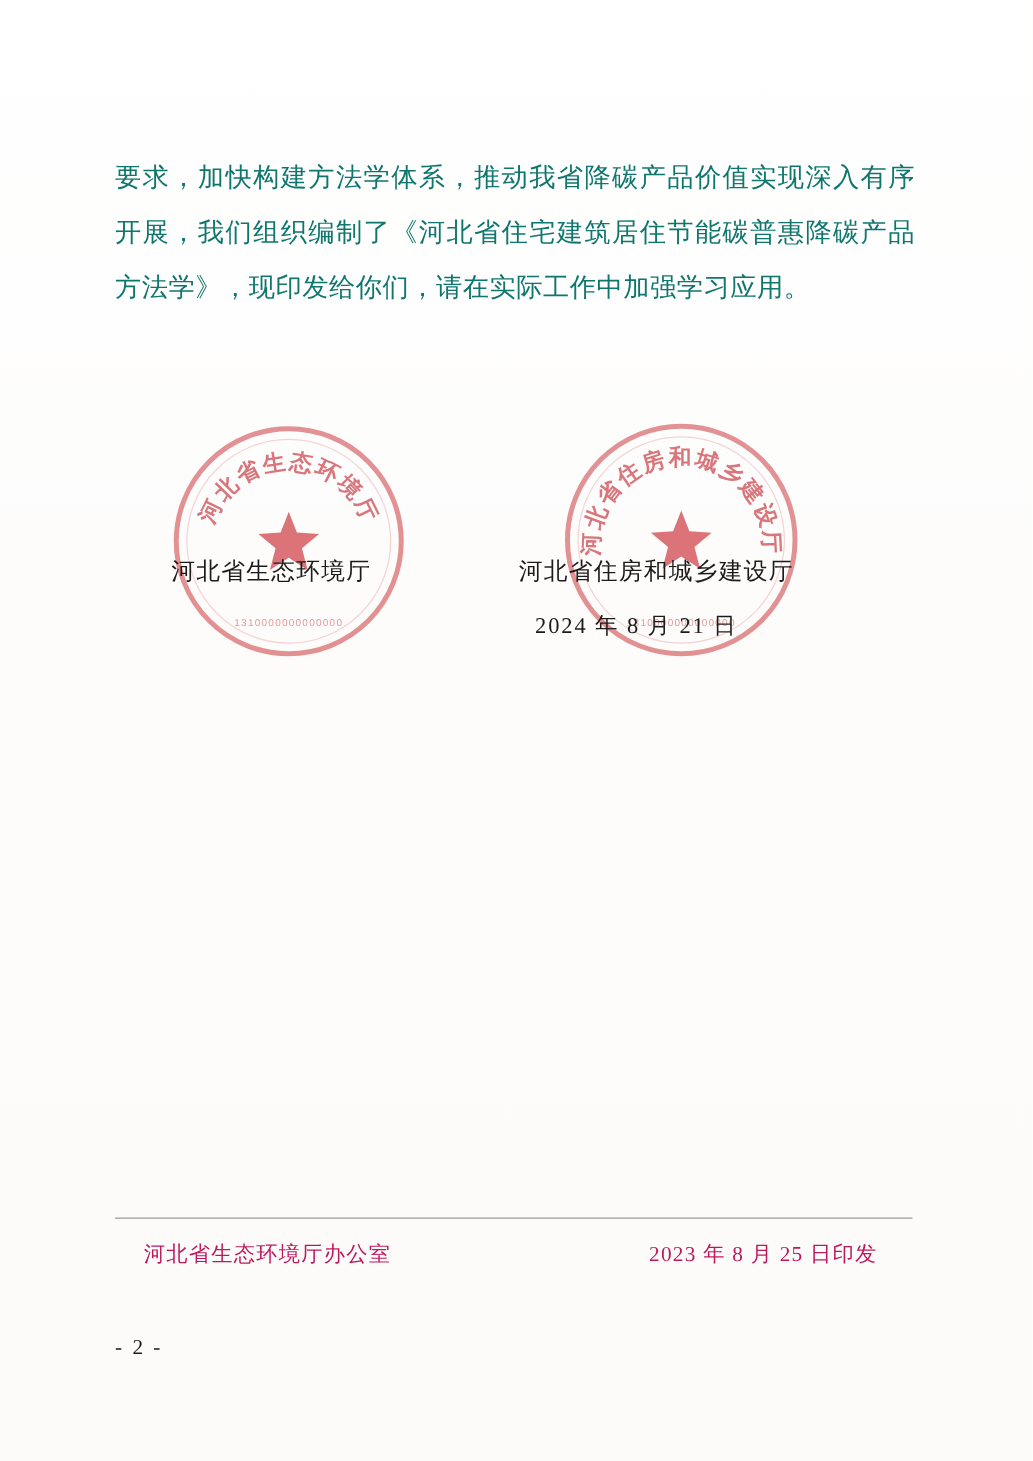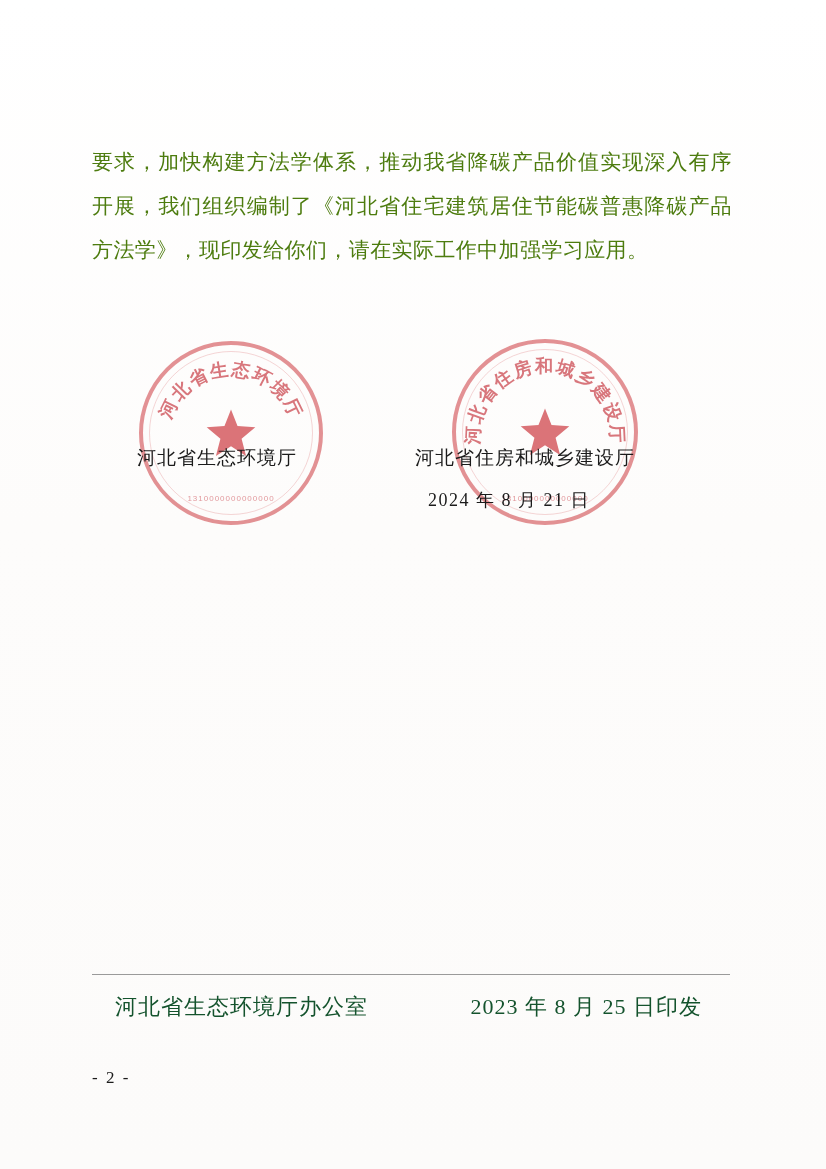--- a/index.html
+++ b/index.html
@@ -25,26 +25,26 @@
     content: "";
     position: absolute;
     inset: 0;
     background: linear-gradient(180deg, #ffffff 0%, #fdfcfb 45%, #fcfbfa 100%);
     pointer-events: none;
   }
 
   .body-text {
     position: absolute;
     left: 92px;
-    top: 140px;
+    top: 120px;
     width: 640px;
     font-size: 21px;
     line-height: 44px;
     letter-spacing: 0.4px;
-    color: #4d7c0f;
+    color: #0f766e;
     text-align: justify;
     font-family: "Liberation Serif", "DejaVu Serif", serif;
   }
   .body-text p {
     margin: 0;
     text-indent: 0;
   }
 
   
   .seal {
@@ -144,23 +144,23 @@
     background: #9a9a9a;
   }
   .footer-row {
     position: absolute;
     left: 92px;
     top: 992px;
     width: 638px;
     display: flex;
     justify-content: space-between;
     align-items: baseline;
-    font-size: 22px;
+    font-size: 17px;
     letter-spacing: 1px;
-    color: #14532d;
+    color: #be185d;
   }
   .footer-left {
     padding-left: 23px;
   }
   .footer-right {
     padding-right: 28px;
   }
   .page-number {
     position: absolute;
     left: 92px;

